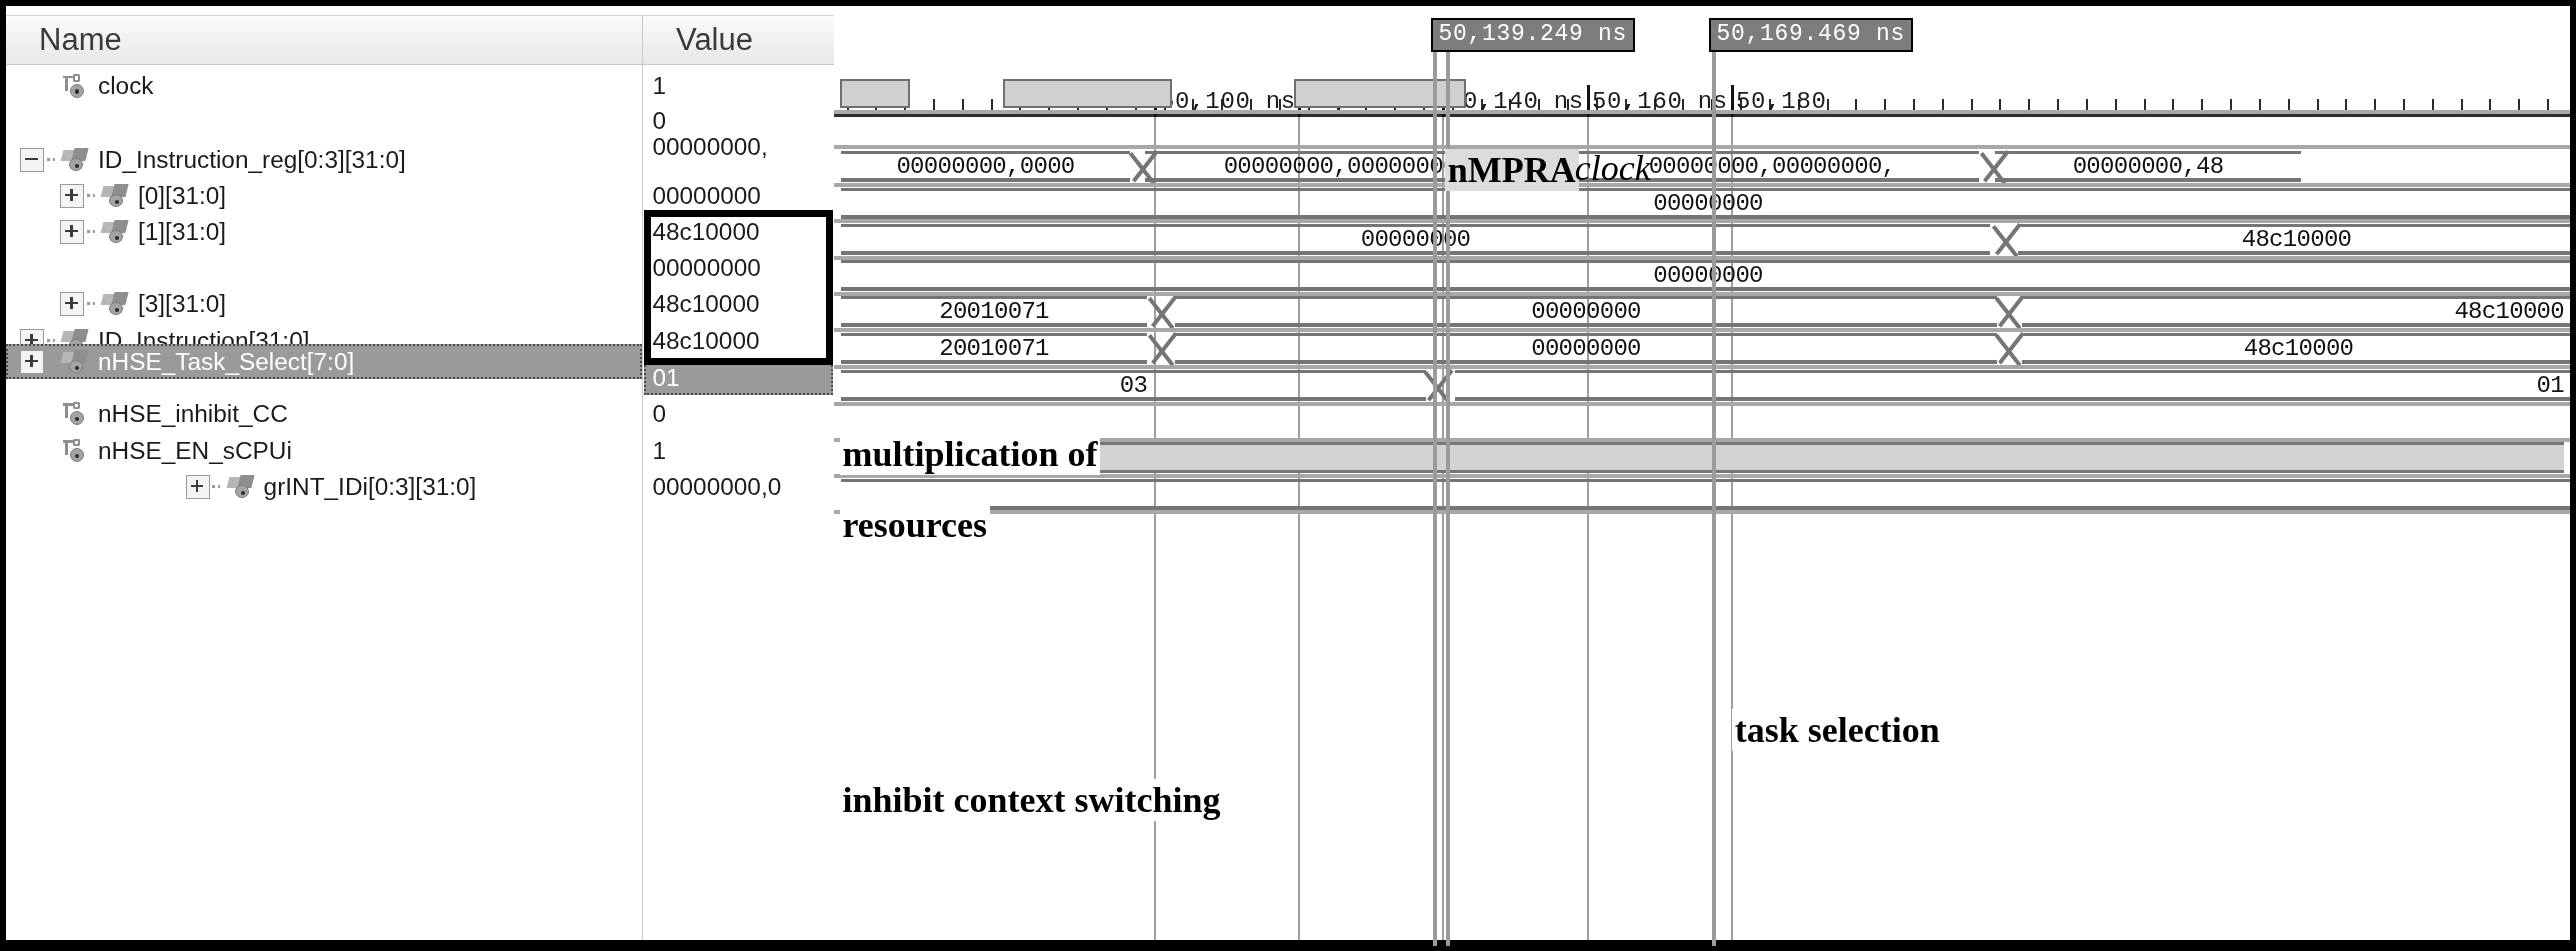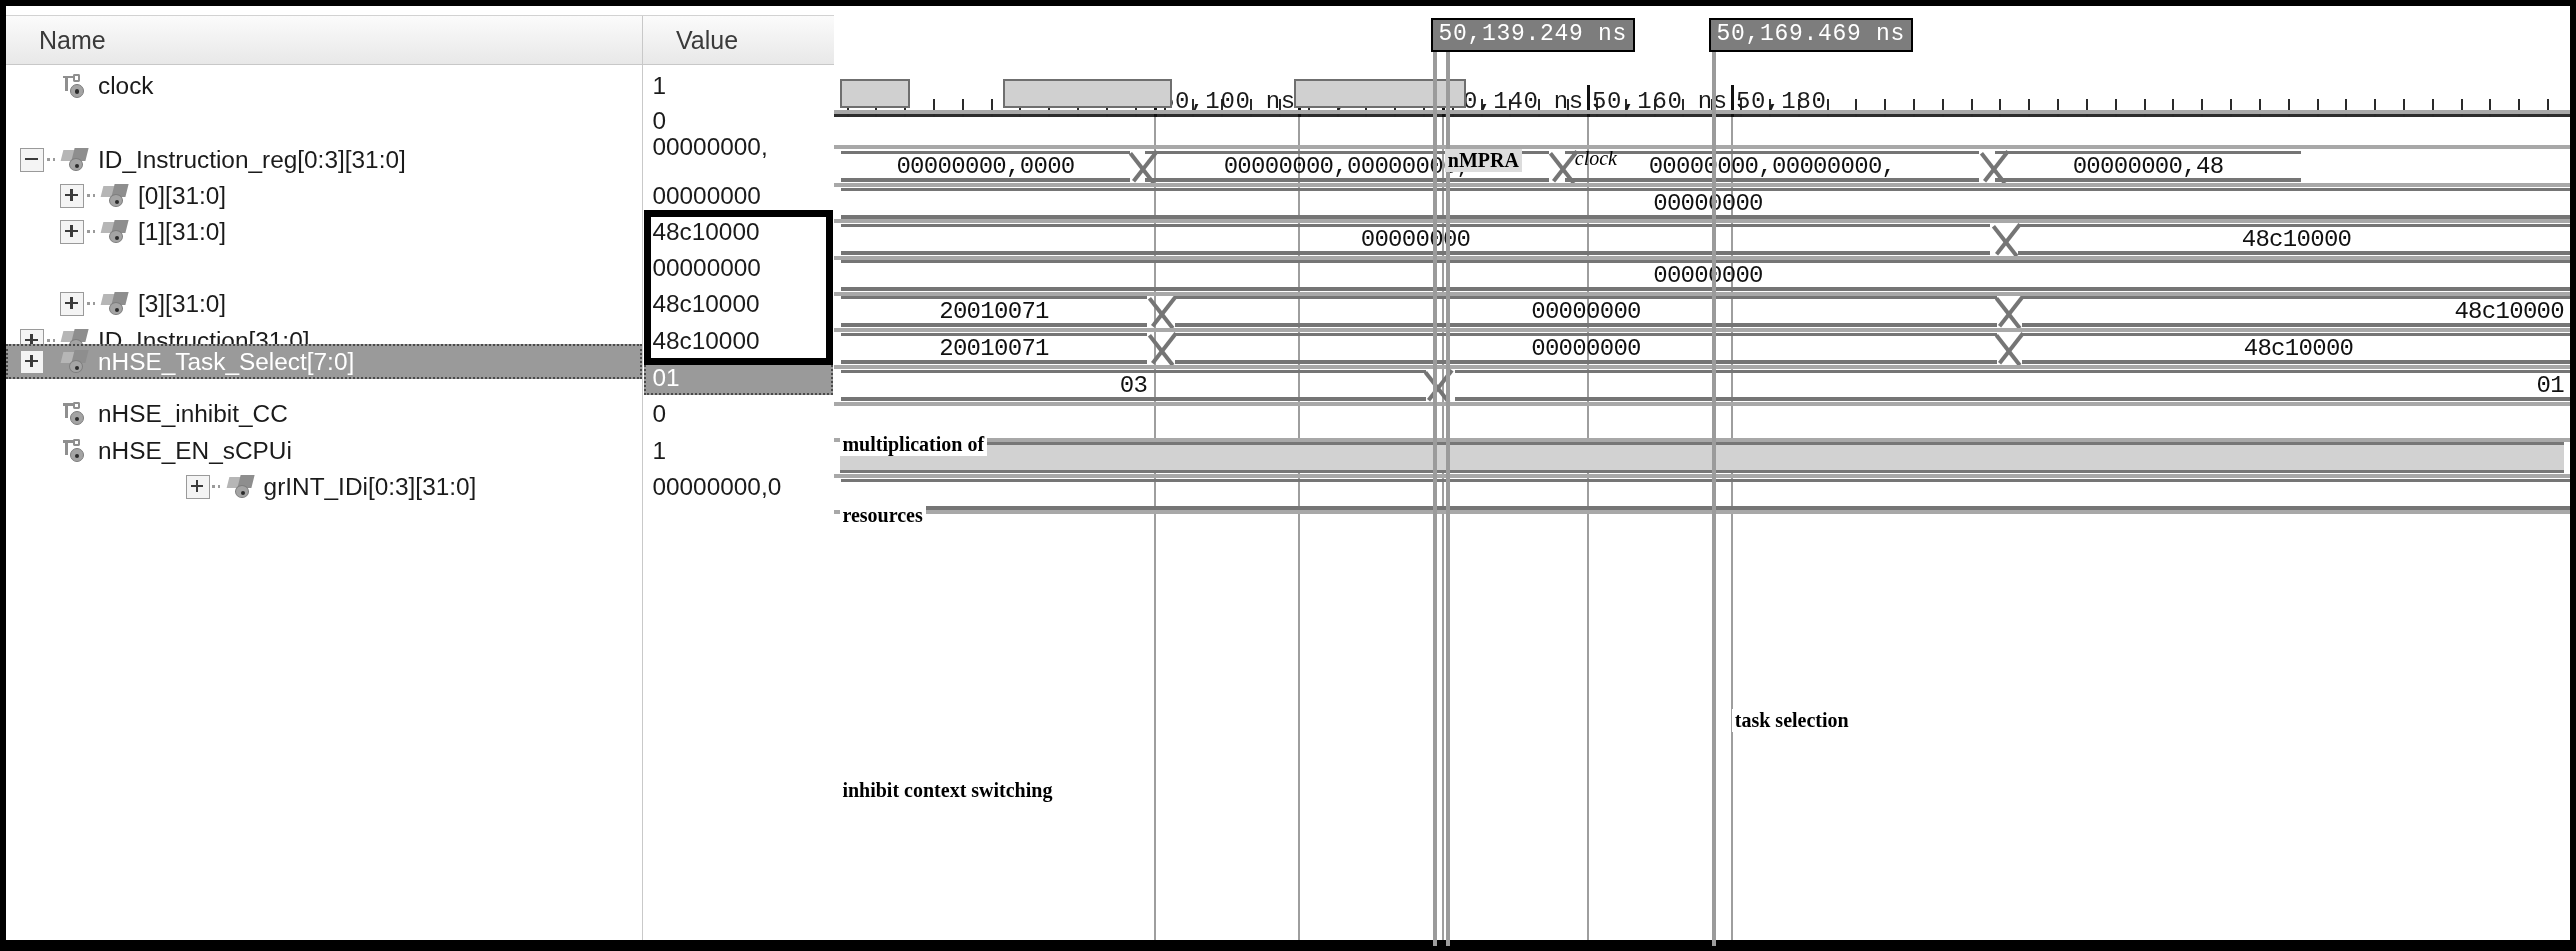--- a/index.html
+++ b/index.html
@@ -12,21 +12,21 @@
         background:#fff;box-sizing:border-box;}
   .hdr{position:absolute;top:9px;left:0;height:50px;width:100%;
        background:linear-gradient(#fbfbfb,#e8e8e8);
        border-top:0.7px solid #d2d2d2;border-bottom:1.4px solid #c8c8c8;
        box-sizing:border-box;}
   .hdr-name{position:absolute;left:0;top:0;width:637px;height:100%;
             border-right:1.4px solid #c8c8c8;box-sizing:border-box;}
   .hdr-val{position:absolute;left:637px;top:0;right:0;height:100%;
            box-sizing:border-box;}
   .hdr-txt{position:absolute;left:33px;top:50%;transform:translateY(-50%);
-           font-size:25px;color:#3a3a3a;white-space:nowrap;}
+           font-size:31px;color:#3a3a3a;white-space:nowrap;}
   .hdr-val .hdr-txt{left:33px;}
 
   .namecol{position:absolute;left:0;top:59px;width:637px;bottom:0;
            border-right:1.4px solid #c9c9c9;box-sizing:border-box;}
   .valcol{position:absolute;left:638px;top:59px;width:189px;bottom:0;
           box-sizing:border-box;}
 
   .row{position:absolute;left:0;width:100%;height:35px;display:flex;
        align-items:center;box-sizing:border-box;}
   .rowsel{background:#9a9a9a;outline:2.1px dotted #4a4a4a;outline-offset:-2.1px;}
@@ -112,21 +112,21 @@
   .seg .txt{position:absolute;left:0;right:0;top:50%;transform:translateY(-50%);
             text-align:center;font-family:"Liberation Mono",monospace;
             font-size:24px;color:#111;white-space:nowrap;letter-spacing:-0.7px;}
   .seg .txt.r{text-align:right;padding-right:11px;}
 
   
   .vgrid{position:absolute;top:0;bottom:0;width:2.1px;background:#9e9e9e;}
 
   
   .anno{position:absolute;font-family:"Liberation Serif",serif;font-weight:bold;
-        font-size:20px;color:#000;white-space:nowrap;z-index:50;
+        font-size:36px;color:#000;white-space:nowrap;z-index:50;
         background:#fff;padding:0 2.8px;}
   .anno.it{font-weight:normal;font-style:italic;}
   .anno.nb{background:transparent;}
   .anno.shade{background:#dcdcdc;}
 
   .bottombar{position:absolute;left:0;right:0;bottom:0;height:6.3px;background:#000;}
 </style>
 </head>
 <body>
 

